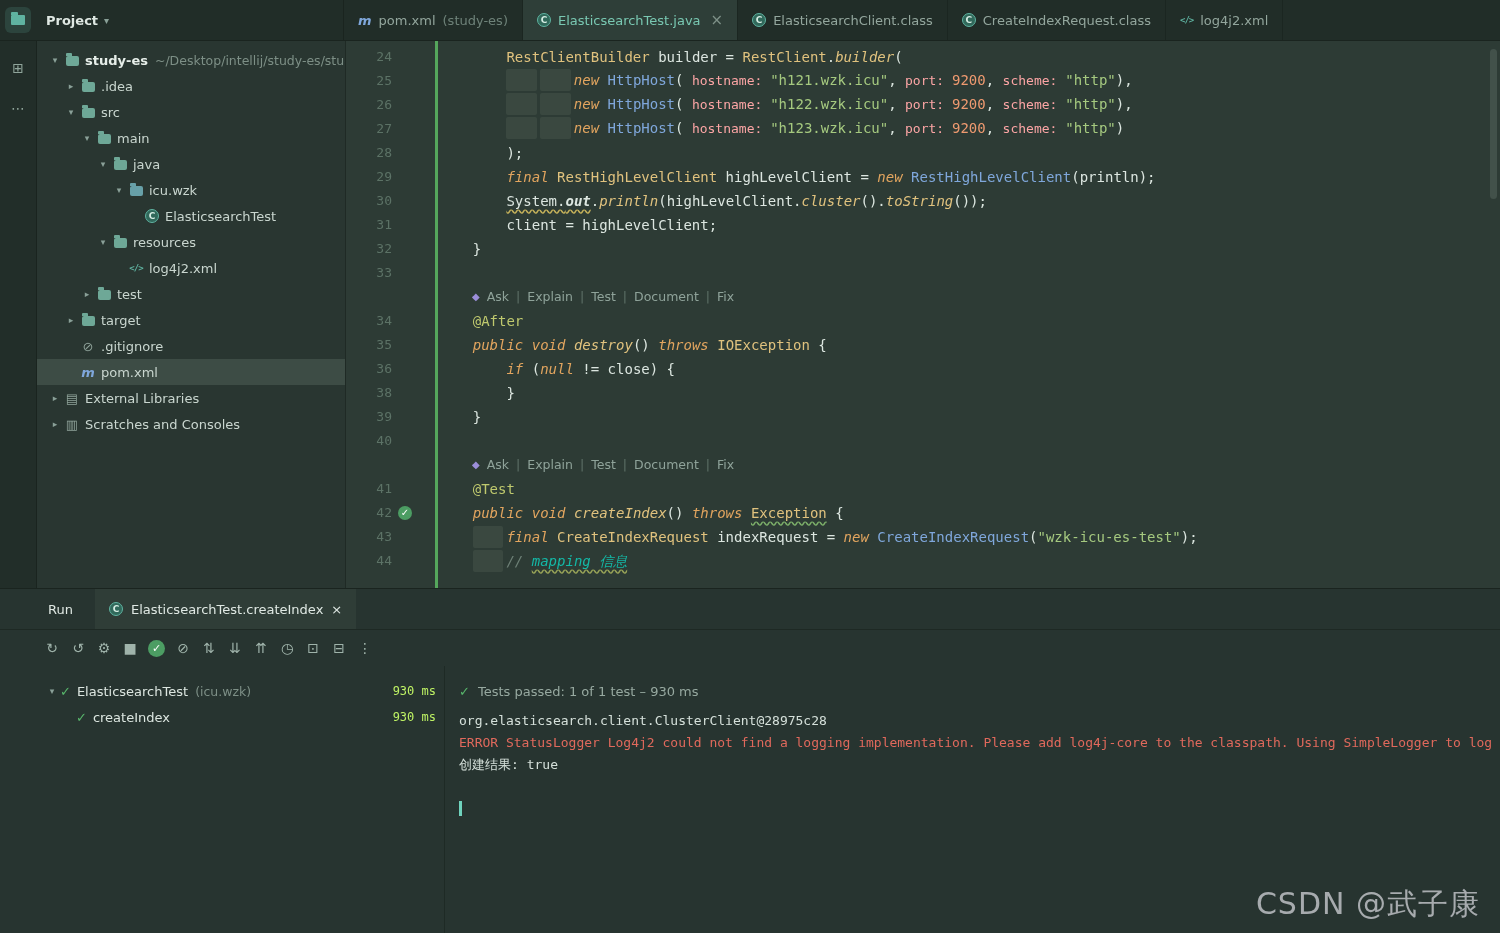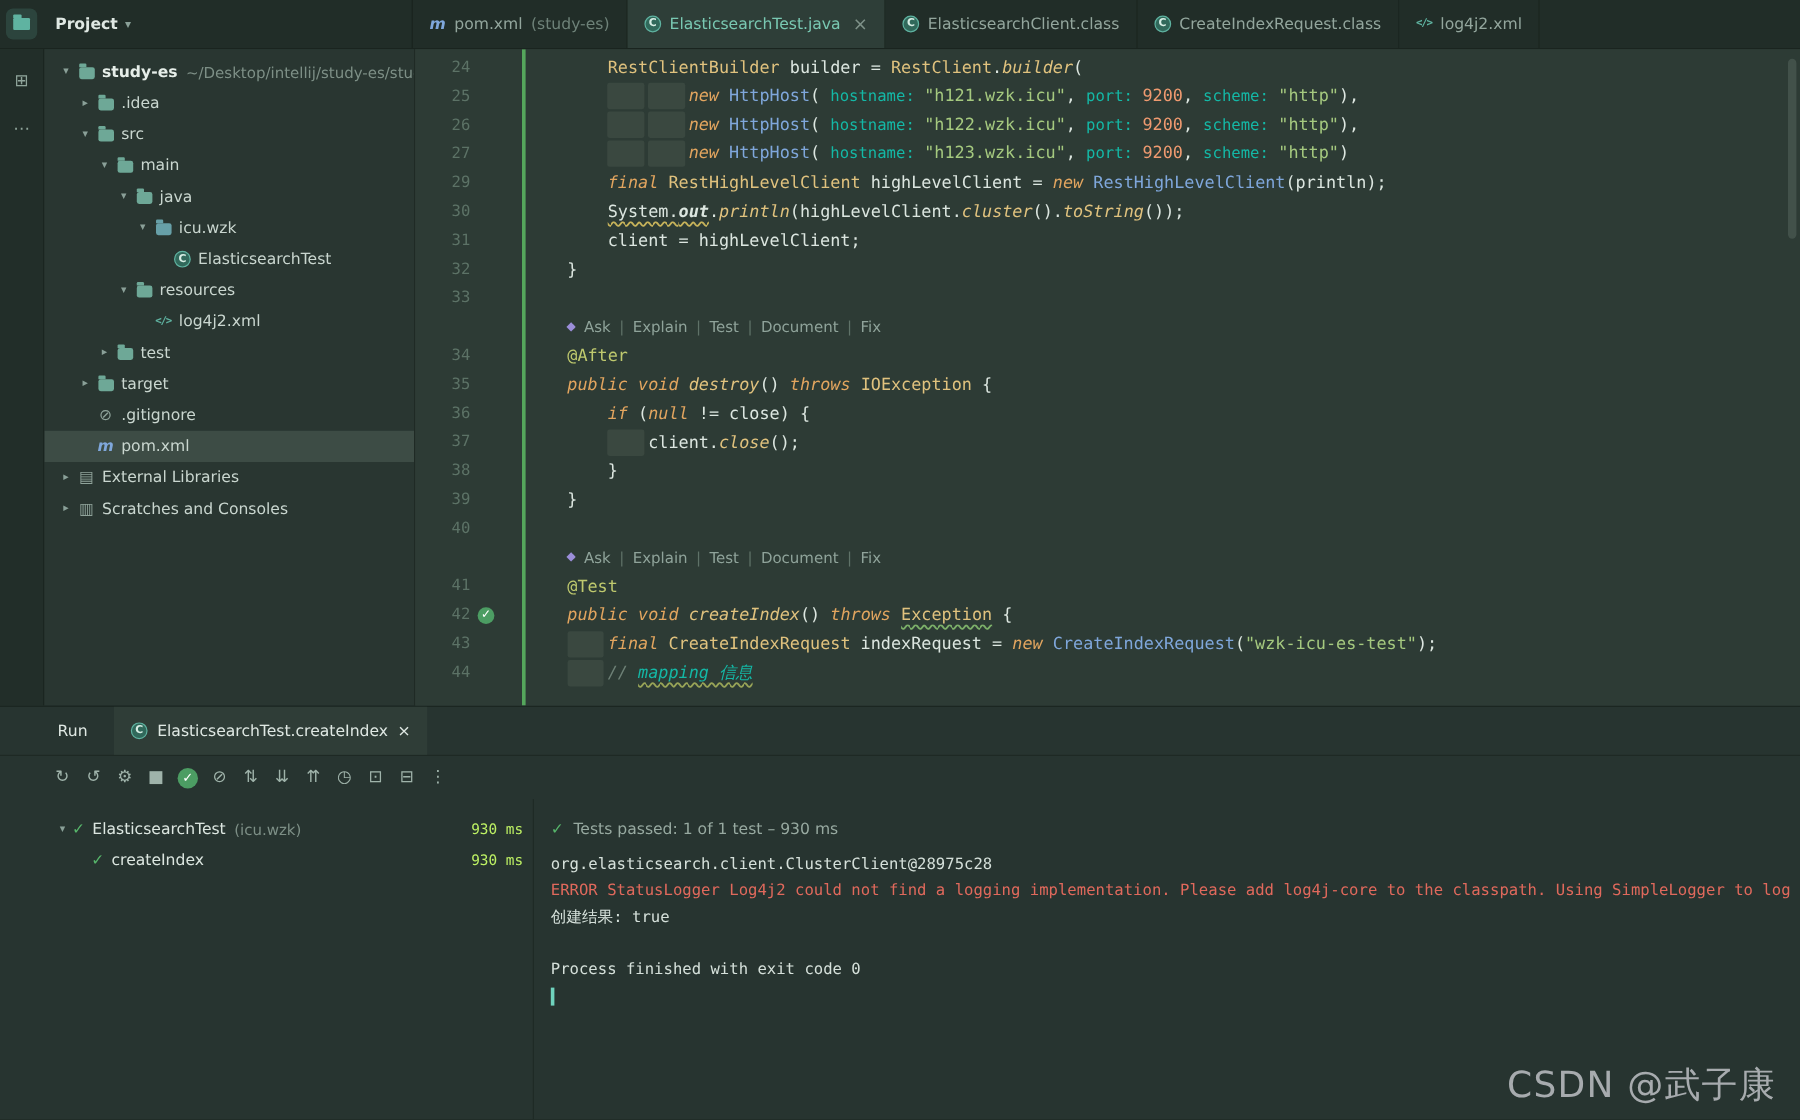--- a/index.html
+++ b/index.html
@@ -40,21 +40,21 @@
   .code{position:relative;flex:1;white-space:pre;}
   .iblock{position:absolute;top:1px;height:22px;background:#3A4840;border-radius:2px;}
   .segs{position:relative;}
   .tk-p{color:#DCE6E0}
   .tk-kw{color:#E2A55F;font-style:italic}
   .tk-ty{color:#E0C27E}
   .tk-ct{color:#7FA7DB}
   .tk-mth{color:#E0C27E;font-style:italic}
   .tk-str{color:#A5C97F}
   .tk-num{color:#EF9A70}
-  .tk-h{color:#14b8a6;font-size:13px}
+  .tk-h{color:#fca5a5;font-size:13px}
   .tk-ann{color:#BFC96E}
   .tk-cm{color:#6E8177;font-style:italic}
   .tk-sysw{color:#DCE6E0;text-decoration-line:underline;text-decoration-style:wavy;text-decoration-color:#C7B35A;text-underline-offset:3px}
   .tk-outw{color:#DCE6E0;font-weight:700;font-style:italic;text-decoration-line:underline;text-decoration-style:wavy;text-decoration-color:#C7B35A;text-underline-offset:3px}
   .tk-tyw{color:#E0C27E;text-decoration-line:underline;text-decoration-style:wavy;text-decoration-color:#7CB069;text-underline-offset:3px}
   .tk-cmw{color:#14b8a6;font-style:italic;text-decoration-line:underline;text-decoration-style:wavy;text-decoration-color:#98A457;text-underline-offset:3px}
   .ai-row{display:flex;height:24px;}
   .ai-gut{padding:0;}
   .ai-content{display:flex;align-items:center;padding-left:33px;font-family:"DejaVu Sans","Liberation Sans",sans-serif;
               font-size:12.5px;color:#8FA39A;}
@@ -266,20 +266,24 @@
           </div>
           <div class="eline">
             <div class="gut">26</div>
             <div class="code"><span class="iblock" style="left: 8ch; width: calc(4ch - 3px);"></span><span class="iblock" style="left: 12ch; width: calc(4ch - 3px);"></span><span class="segs"><span class="tk-p">                </span><span class="tk-kw">new</span><span class="tk-p"> </span><span class="tk-ct">HttpHost</span><span class="tk-p">( </span><span class="tk-h">hostname: </span><span class="tk-str">"h122.wzk.icu"</span><span class="tk-p">, </span><span class="tk-h">port: </span><span class="tk-num">9200</span><span class="tk-p">, </span><span class="tk-h">scheme: </span><span class="tk-str">"http"</span><span class="tk-p">),</span></span></div>
           </div>
           <div class="eline">
             <div class="gut">27</div>
             <div class="code"><span class="iblock" style="left: 8ch; width: calc(4ch - 3px);"></span><span class="iblock" style="left: 12ch; width: calc(4ch - 3px);"></span><span class="segs"><span class="tk-p">                </span><span class="tk-kw">new</span><span class="tk-p"> </span><span class="tk-ct">HttpHost</span><span class="tk-p">( </span><span class="tk-h">hostname: </span><span class="tk-str">"h123.wzk.icu"</span><span class="tk-p">, </span><span class="tk-h">port: </span><span class="tk-num">9200</span><span class="tk-p">, </span><span class="tk-h">scheme: </span><span class="tk-str">"http"</span><span class="tk-p">)</span></span></div>
           </div>
           <div class="eline">
+            <div class="gut">28</div>
+            <div class="code"><span class="segs"><span class="tk-p">        );</span></span></div>
+          </div>
+          <div class="eline">
             <div class="gut">29</div>
             <div class="code"><span class="segs"><span class="tk-p">        </span><span class="tk-kw">final</span><span class="tk-p"> </span><span class="tk-ty">RestHighLevelClient</span><span class="tk-p"> highLevelClient = </span><span class="tk-kw">new</span><span class="tk-p"> </span><span class="tk-ct">RestHighLevelClient</span><span class="tk-p">(println);</span></span></div>
           </div>
           <div class="eline">
             <div class="gut">30</div>
             <div class="code"><span class="segs"><span class="tk-p">        </span><span class="tk-sysw">System.</span><span class="tk-outw">out</span><span class="tk-p">.</span><span class="tk-mth">println</span><span class="tk-p">(highLevelClient.</span><span class="tk-mth">cluster</span><span class="tk-p">().</span><span class="tk-mth">toString</span><span class="tk-p">());</span></span></div>
           </div>
           <div class="eline">
             <div class="gut">31</div>
             <div class="code"><span class="segs"><span class="tk-p">        client = highLevelClient;</span></span></div>
@@ -311,24 +315,20 @@
             <div class="gut">34</div>
             <div class="code"><span class="segs"><span class="tk-p">    </span><span class="tk-ann">@After</span></span></div>
           </div>
           <div class="eline">
             <div class="gut">35</div>
             <div class="code"><span class="segs"><span class="tk-p">    </span><span class="tk-kw">public</span><span class="tk-p"> </span><span class="tk-kw">void</span><span class="tk-p"> </span><span class="tk-mth">destroy</span><span class="tk-p">() </span><span class="tk-kw">throws</span><span class="tk-p"> </span><span class="tk-ty">IOException</span><span class="tk-p"> {</span></span></div>
           </div>
           <div class="eline">
             <div class="gut">36</div>
             <div class="code"><span class="segs"><span class="tk-p">        </span><span class="tk-kw">if</span><span class="tk-p"> (</span><span class="tk-kw">null</span><span class="tk-p"> != close) {</span></span></div>
-          </div>
-          <div class="eline">
-            <div class="gut">37</div>
-            <div class="code"><span class="iblock" style="left: 8ch; width: calc(4ch - 3px);"></span><span class="segs"><span class="tk-p">            client.</span><span class="tk-mth">close</span><span class="tk-p">();</span></span></div>
           </div>
           <div class="eline">
             <div class="gut">38</div>
             <div class="code"><span class="segs"><span class="tk-p">        }</span></span></div>
           </div>
           <div class="eline">
             <div class="gut">39</div>
             <div class="code"><span class="segs"><span class="tk-p">    }</span></span></div>
           </div>
           <div class="eline">
@@ -414,21 +414,20 @@
       <div class="console">
         <div class="summary">
           <span class="fi-check">✓</span>
           <span>Tests passed: 1 of 1 test – 930 ms</span>
         </div>
         <div class="clines">
             <div class="cline">org.elasticsearch.client.ClusterClient@28975c28</div>
             <div class="cline err">ERROR StatusLogger Log4j2 could not find a logging implementation. Please add log4j-core to the classpath. Using SimpleLogger to log to the console...</div>
             <div class="cline">创建结果: true</div>
             <div class="cline"></div>
-            <div class="cline">Process finished with exit code 0</div>
           </div>
         <div class="caret"></div>
       </div>
     </div>
   </div>
 
   <div class="watermark">CSDN @武子康</div>
 </div>
 
 </body></html>

